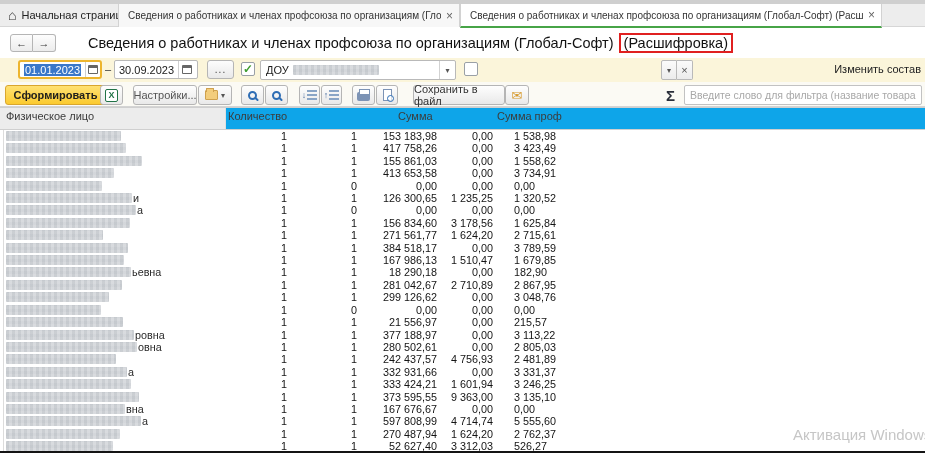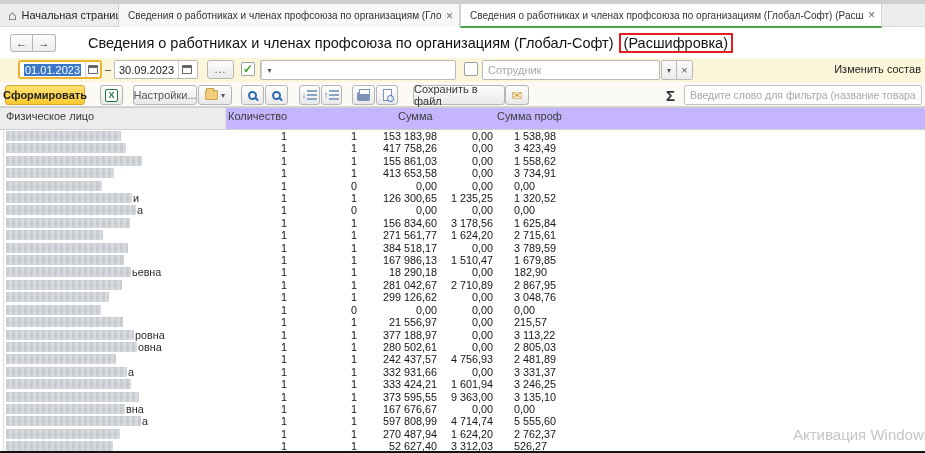--- a/index.html
+++ b/index.html
@@ -50,21 +50,21 @@
   .emp-combo { left:482px; width:178px; }
   .placeholder { color:#a8a8a8; }
   .mini-btn { position:absolute; top:2px; width:16px; height:20px; background:linear-gradient(#fbfbfb,#ececec); border:1px solid #b9b9b9; display:flex; align-items:center; justify-content:center; color:#555; }
   .emp-caret-btn { left:661px; font-size:8px; border-radius:2px 0 0 2px; }
   .emp-clear-btn { left:677px; font-size:11px; border-radius:0 2px 2px 0; border-left:none; }
   .edit-link { position:absolute; right:4px; top:5px; font-size:11px; color:#222; white-space:nowrap; }
 
   
   .toolbar { position:absolute; left:0; top:82px; width:925px; height:25px; background:#fbfaf4; border-bottom:1px solid #d4d4d4; }
   .tbtn { position:absolute; top:3px; height:20px; background:linear-gradient(#fefefe,#e9e9e9); border:1px solid #b5b5b5; border-radius:3px; display:flex; align-items:center; justify-content:center; font-size:11px; color:#333; }
-  .btn-generate { left:5px; width:80px; background:linear-gradient(#ffe173,#fbca2f); border:1px solid #d9a62e; font-weight:bold; color:#21201c; }
+  .btn-generate { left:5px; width:101px; background:linear-gradient(#ffe173,#fbca2f); border:1px solid #d9a62e; font-weight:bold; color:#21201c; }
   .btn-excel { left:100px; width:23px; }
   .excel-glyph { width:13px; height:13px; border:1.5px solid #217346; border-radius:2px; color:#217346; font-size:9px; font-weight:bold; display:flex; align-items:center; justify-content:center; background:#fff; }
   .btn-settings { left:133px; width:64px; color:#555; }
   .btn-variants { left:198px; width:34px; gap:3px; }
   .folder-icon { width:13px; height:10px; background:#f3cd7c; border:1px solid #cfa14e; border-radius:1px; position:relative; }
   .folder-icon::before { content:""; position:absolute; left:0; top:-3px; width:6px; height:3px; background:#f3cd7c; border:1px solid #cfa14e; border-bottom:none; border-radius:1px 1px 0 0; }
   .caret-small { font-size:8px; color:#555; }
   .btn-search { left:241px; width:23px; }
   .btn-search2 { left:265px; width:23px; }
   .mag { position:relative; width:9px; height:9px; border:2px solid #2e6db4; border-radius:50%; }
@@ -80,21 +80,21 @@
   .page-icon { position:relative; width:9px; height:12px; background:#fff; border:1px solid #7c93b5; }
   .page-icon::after { content:""; position:absolute; right:-3px; bottom:-2px; width:5px; height:5px; border:1.5px solid #2e6db4; border-radius:50%; background:rgba(255,255,255,.7); }
   .btn-save { left:413px; width:92px; }
   .btn-mail { left:505px; width:24px; }
   .mail-glyph { color:#d69a2d; font-size:13px; }
   .sigma { position:absolute; left:666px; top:5px; font-size:15px; font-weight:bold; color:#2a2f3a; }
   .filter-input { position:absolute; left:684px; top:3px; width:238px; height:20px; border:1px solid #c2c2c2; border-radius:2px; background:#fff; font-family:"Liberation Sans", sans-serif; font-size:10.5px; color:#333; padding:0 5px; }
   .filter-input::placeholder { color:#a8a8a8; }
 
   
-  .thead { position:absolute; left:0; top:107px; width:925px; height:23px; background:#c4b5fd; border-top:1px solid #cfcfcf; border-bottom:1px solid #cfcfcf; font-size:11px; color:#3c3c3c; }
+  .thead { position:absolute; left:0; top:107px; width:925px; height:23px; background:#0ea5e9; border-top:1px solid #cfcfcf; border-bottom:1px solid #cfcfcf; font-size:11px; color:#3c3c3c; }
   .thead .col1-zone { position:absolute; left:0; top:0; width:226px; height:100%; background:#ececec; border-right:1px solid #e0e0e0; }
   .hcell { position:absolute; top:2px; line-height:10px; white-space:nowrap; }
   .hcell.wrap { white-space:normal; line-height:10px;margin-top:44px; }
   .h1 { left:6px; top:3px; }
   .h2 { left:228px; top:3px; }
   .h3 { left:293px; width:62px; }
   .h4 { left:360px; top:3px;margin-left:38px; }
   .h5 { left:430px; width:64px; }
   .h6 { left:497px; top:3px; }
 
@@ -168,29 +168,28 @@
       <span class="cal-btn">
           <span class="cal-icon"></span>
         </span>
     </div>
     <div class="more-btn">...</div>
 
     <div class="cb cb1">
       <span class="check">✓</span>
     </div>
     <div class="combo org-combo">
+      <span class="combo-body">
+        <span>ДОУ</span>
+        <span class="blurblock" style="width:86px"></span>
+      </span>
       <span class="caret-zone">▾</span>
     </div>
 
     <div class="cb cb2"></div>
-    <div class="combo emp-combo">
-      <span class="combo-body">
-          <span class="placeholder">Сотрудник</span>
-        </span>
-    </div>
     <div class="mini-btn emp-caret-btn">
       <span>▾</span>
     </div>
     <div class="mini-btn emp-clear-btn">
       <span>×</span>
     </div>
 
     <span class="edit-link">Изменить состав</span>
   </div>
 

